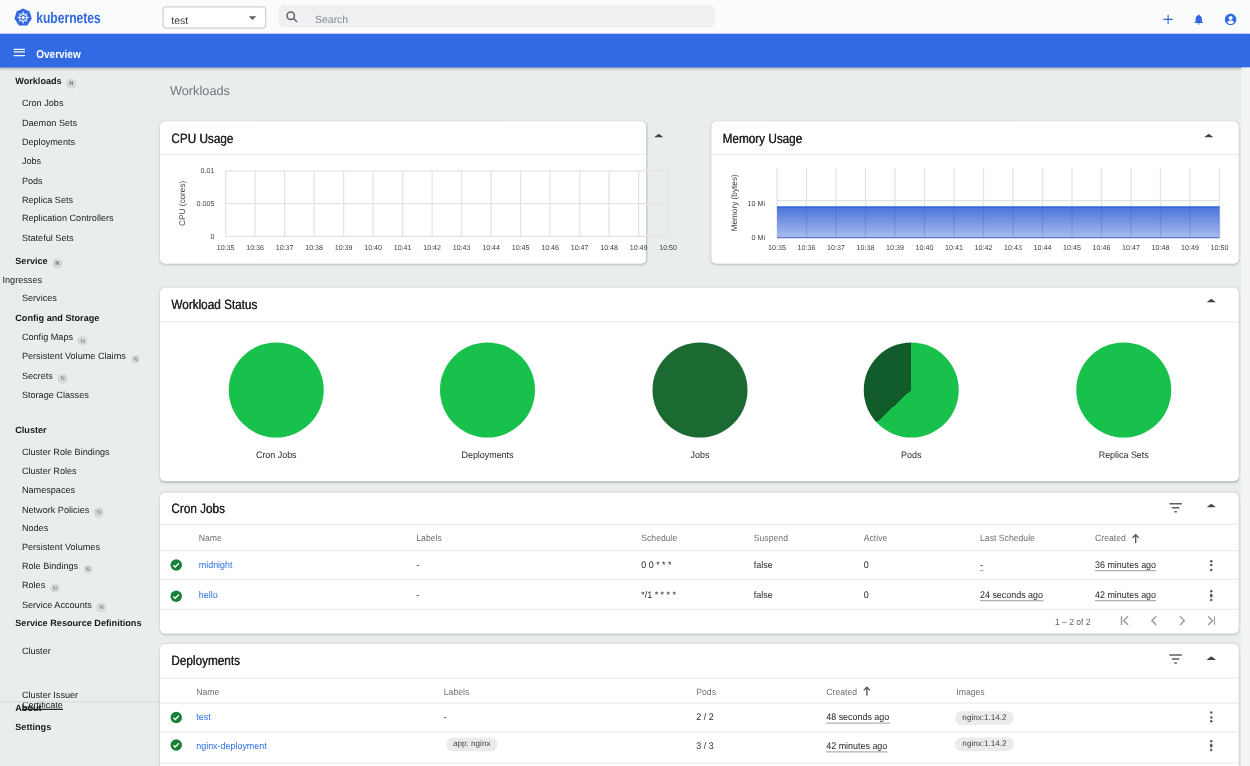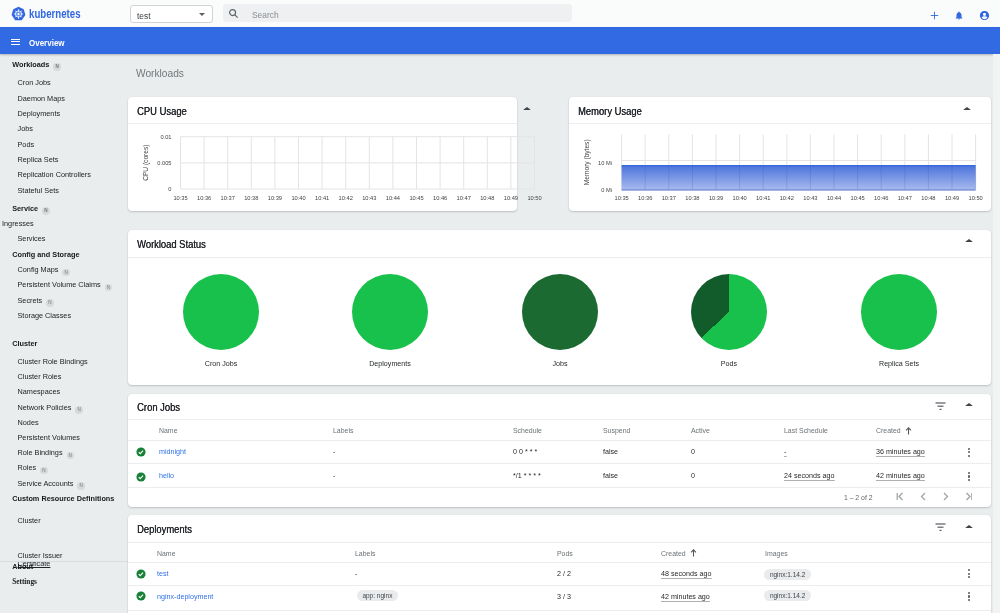--- a/index.html
+++ b/index.html
@@ -71,21 +71,21 @@
 <div class="abs" style="left:10.8px;top:38.6px;width:9.6px;height:6.2px;">
   <div style="height:1.2px;background:#fff;margin-bottom:1.3px;"></div>
   <div style="height:1.2px;background:#fff;margin-bottom:1.3px;"></div>
   <div style="height:1.2px;background:#fff;"></div>
 </div>
 <div class="abs" style="left:29.4px;top:37.8px;font-size:9.2px;font-weight:bold;color:#fff;transform:scaleX(0.87);transform-origin:0 0;">Overview</div>
 
 <div>
 <div class="nav sec" style="left:12.2px;top:60.5px;">Workloads<span class="badge">N</span></div>
 <div class="nav" style="left:17.5px;top:79.3px;">Cron Jobs</div>
-<div class="nav" style="left:17.5px;top:94.6px;">Daemon Maps</div>
+<div class="nav" style="left:17.5px;top:94.6px;">Daemon Sets</div>
 <div class="nav" style="left:17.5px;top:110.2px;">Deployments</div>
 <div class="nav" style="left:17.5px;top:125.3px;">Jobs</div>
 <div class="nav" style="left:17.5px;top:140.6px;">Pods</div>
 <div class="nav" style="left:17.5px;top:155.9px;">Replica Sets</div>
 <div class="nav" style="left:17.5px;top:171.2px;">Replication Controllers</div>
 <div class="nav" style="left:17.5px;top:186.6px;text-align:center;">Stateful Sets</div>
 <div class="nav sec" style="left:12.2px;top:204.7px;">Service<span class="badge">N</span></div>
 <div class="nav" style="left:2px;top:220px;">Ingresses</div>
 <div class="nav" style="left:17.5px;top:235.3px;">Services</div>
 <div class="nav sec" style="left:12.2px;top:250.7px;">Config and Storage</div>
@@ -96,25 +96,25 @@
 <div class="nav sec" style="left:12.2px;top:340.3px;">Cluster</div>
 <div class="nav" style="left:17.5px;top:357.8px;">Cluster Role Bindings</div>
 <div class="nav" style="left:17.5px;top:373px;">Cluster Roles</div>
 <div class="nav" style="left:17.5px;top:388.3px;">Namespaces</div>
 <div class="nav" style="left:17.5px;top:403.5px;">Network Policies<span class="badge">N</span></div>
 <div class="nav" style="left:17.5px;top:418.7px;">Nodes</div>
 <div class="nav" style="left:17.5px;top:433.9px;">Persistent Volumes</div>
 <div class="nav" style="left:17.5px;top:449.1px;">Role Bindings<span class="badge">N</span></div>
 <div class="nav" style="left:17.5px;top:464.3px;">Roles<span class="badge">N</span></div>
 <div class="nav" style="left:17.5px;top:479.5px;">Service Accounts<span class="badge">N</span></div>
-<div class="nav sec" style="left:12.2px;top:494.7px;">Custom Resource Definitions</div>
+<div class="nav sec" style="left:12.2px;top:494.7px;">Service Resource Definitions</div>
 <div class="nav" style="left:17.5px;top:516.8px;">Cluster</div>
 <div class="nav" style="left:17.5px;top:560px;text-decoration:underline;">Certificate</div>
 <div class="nav" style="left:17.5px;top:552px;">Cluster Issuer</div>
-<div class="nav sec" style="left:12.2px;top:577.6px;font-family:Liberation Serif, serif;">Settings</div>
+<div class="nav sec" style="left:12.2px;top:577.6px;">Settings</div>
 <div class="nav sec" style="left:12.2px;top:563px;">About</div>
 <div class="abs" style="left:0;top:560.5px;width:128px;height:1px;background:#d9dbdc;"></div>
 </div>
 
 <div class="abs" style="left:136px;top:67.5px;font-size:10.2px;color:#73787c;">Workloads</div>
 
 <div class="card" style="left:128px;top:97px;width:389px;height:114px;">
   <div class="ct" style="top:7.5px;">CPU Usage</div>
   <div class="caret" style="left:395px;top:9.5px;"></div>
   <div class="div" style="top:26.3px;"></div>

